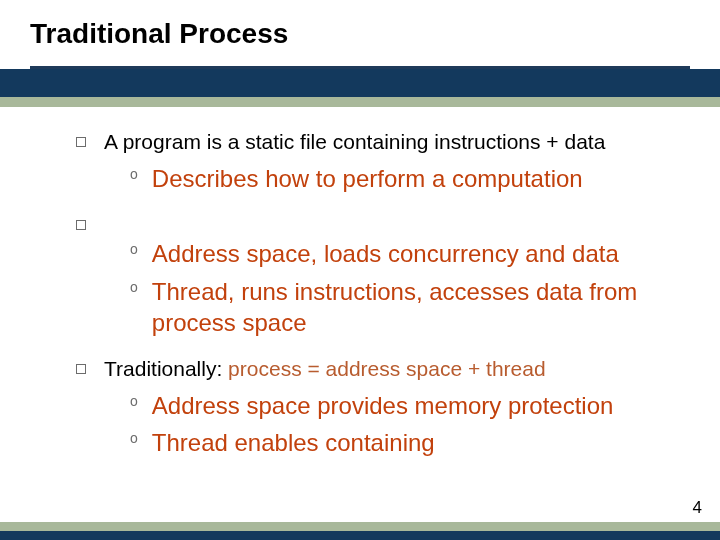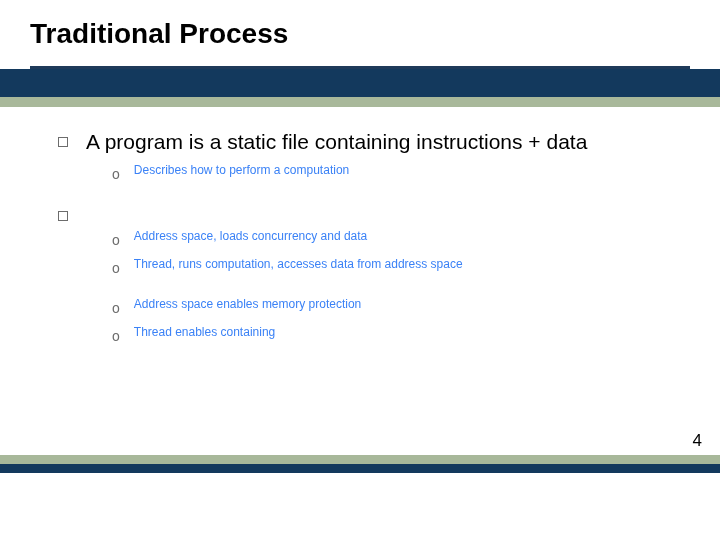--- a/index.html
+++ b/index.html
@@ -4,21 +4,21 @@
 <style>
   * { margin: 0; padding: 0; box-sizing: border-box; }
   html, body { width: 720px; height: 540px; overflow: hidden; }
   body {
     font-family: Arial, Helvetica, sans-serif;
     background: #ffffff;
     position: relative;
   }
   .slide {
     width: 720px;
-    height: 473px;
+    height: 540px;
     position: relative;
     background: #ffffff;
   }
   .title-block {
     padding: 18px 30px 10px 30px;
   }
   .title {
     font-size: 28px;
     font-weight: bold;
     color: #000000;
@@ -33,21 +33,21 @@
   }
   .band-navy {
     height: 28px;
     background: #13395d;
   }
   .band-sage {
     height: 10px;
     background: #a8b89a;
   }
   .content {
-    padding: 22px 40px 0 58px;
+    padding: 22px 40px 0 76px;
   }
   .l1 {
     display: flex;
     align-items: flex-start;
     margin-bottom: 8px;
   }
   .l1 .bullet {
     width: 10px;
     height: 10px;
     border: 1px solid #6c6c6c;
@@ -70,22 +70,22 @@
     margin-bottom: 6px;
   }
   .l2 .circ {
     font-size: 14px;
     color: #6c6c6c;
     margin-right: 14px;
     line-height: 22px;
     flex-shrink: 0;
   }
   .l2 .text {
-    font-size: 12px;
-    color: #3b82f6;
+    font-size: 24px;
+    color: #c2410c;
     line-height: 1.3;
   }
   .accent { color: #b85c2f; }
   .footer-band {
     position: absolute;
     left: 0;
     bottom: 0;
     width: 100%;
     height: 9px;
     background: #13395d;
@@ -137,28 +137,34 @@
     <div class="l1">
       <div class="bullet"></div>
     </div>
     <div class="l2-group">
       <div class="l2">
         <div class="circ">o</div>
         <div class="text">Address space, loads concurrency and data</div>
       </div>
       <div class="l2">
         <div class="circ">o</div>
-        <div class="text">Thread, runs computation, accesses data from address space</div>
+        <div class="text">Thread, runs instructions, accesses data from process space</div>
       </div>
     </div>
 
+    <div class="l1">
+      <div class="bullet"></div>
+      <div class="text">
+        <span>Traditionally: </span><span class="accent">process = address space + thread</span>
+      </div>
+    </div>
     <div class="l2-group">
       <div class="l2">
         <div class="circ">o</div>
-        <div class="text">Address space enables memory protection</div>
+        <div class="text">Address space provides memory protection</div>
       </div>
       <div class="l2">
         <div class="circ">o</div>
         <div class="text">Thread enables containing</div>
       </div>
     </div>
 
   </div>
 
   <div class="page-num">4</div>

